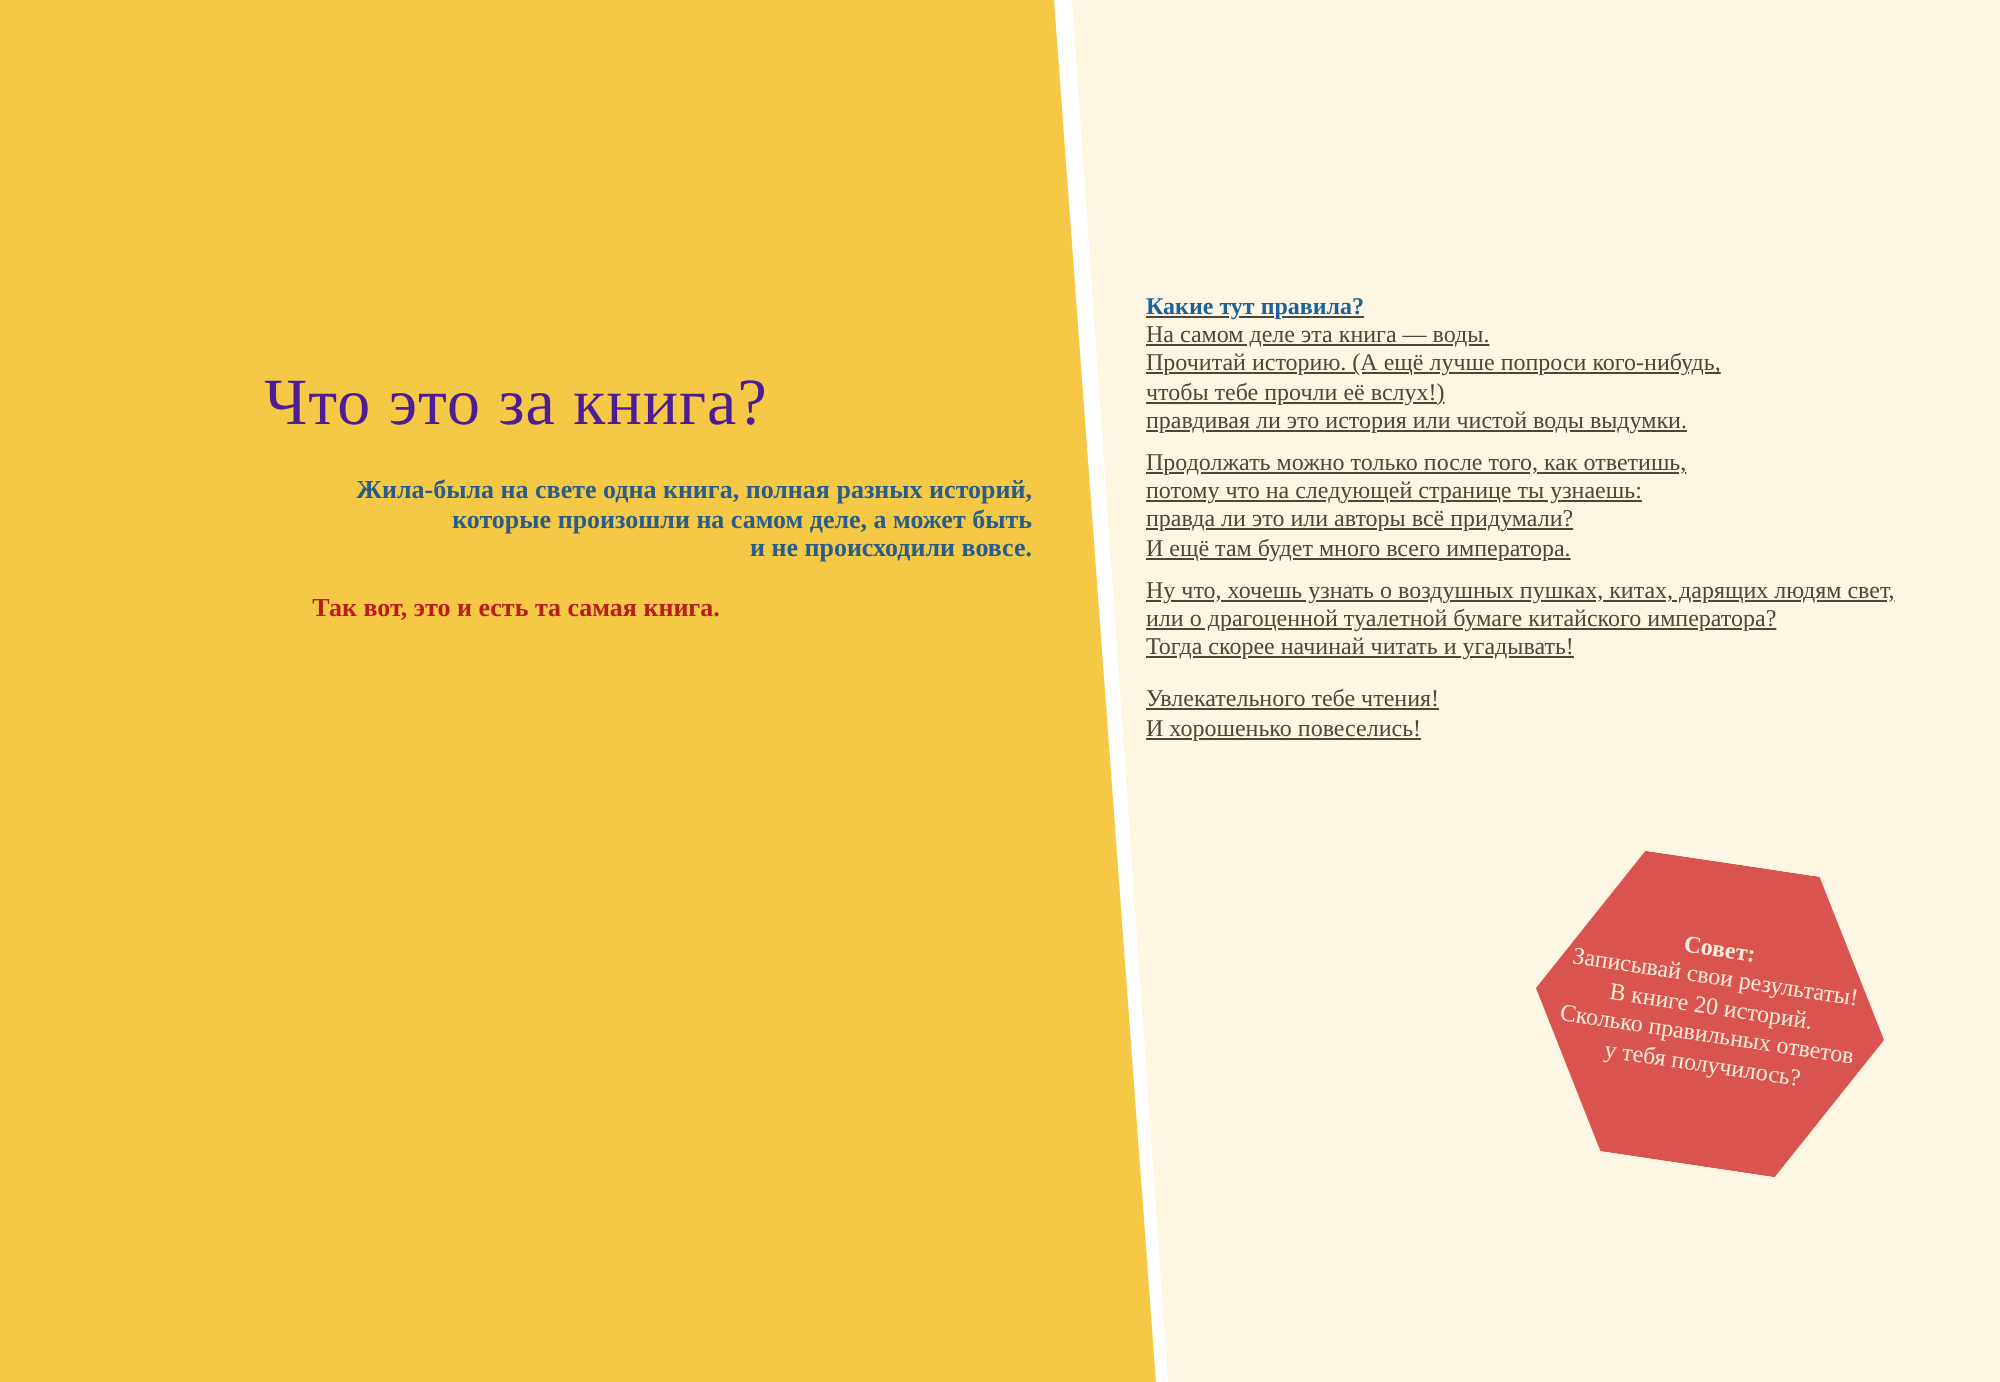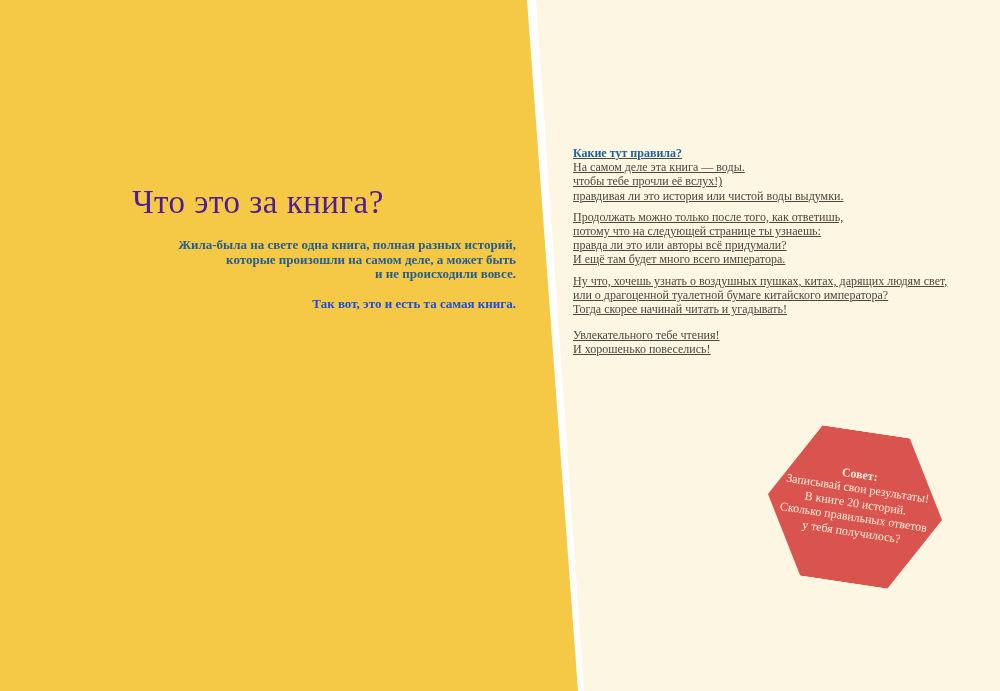--- a/index.html
+++ b/index.html
@@ -23,22 +23,22 @@
     text-align:center;font-size:33px;font-weight:400;letter-spacing:0.5px;
     color:#4c1d95;
   }
   .lp-intro{
     position:absolute;top:238px;left:0;width:516px;
     text-align:right;font-size:13px;font-weight:bold;line-height:14.5px;
     color:#275d8c;
   }
   .lp-tagline{
     position:absolute;top:296px;left:0;width:516px;
-    text-align:right;font-size:13px;font-weight:bold;
-    color:#1d4ed8;
+    text-align:center;font-size:13px;font-weight:bold;
+    color:#b91c1c;
   }
   
   .rp-text{
     position:absolute;left:573px;top:146px;width:340px;
     font-size:12px;line-height:14.2px;color:#4d463c;text-decoration:underline;
   }
   .rp-text .para{margin:0 0 7px 0;}
   .rp-text .para.gap-lg{margin-top:12px;}
   .rp-text .line{white-space:nowrap;}
   .rp-text .accent{color:#1e629a;font-weight:bold;}
@@ -69,20 +69,21 @@
       <div class="line">и не происходили вовсе.</div>
     </div>
     <div class="lp-tagline">Так вот, это и есть та самая книга.</div>
   </div>
 
   <div class="page-right">
     <div class="rp-text">
       <div class="para">
         <div class="line accent">Какие тут правила?</div>
         <div class="line">На самом деле эта книга — воды.</div>
+        <div class="line">Прочитай историю. (А ещё лучше попроси кого-нибудь,</div>
         <div class="line">чтобы тебе прочли её вслух!)</div>
         <div class="line">правдивая ли это история или чистой воды выдумки.</div>
       </div>
       <div class="para">
         <div class="line">Продолжать можно только после того, как ответишь,</div>
         <div class="line">потому что на следующей странице ты узнаешь:</div>
         <div class="line">правда ли это или авторы всё придумали?</div>
         <div class="line">И ещё там будет много всего императора.</div>
       </div>
       <div class="para">

